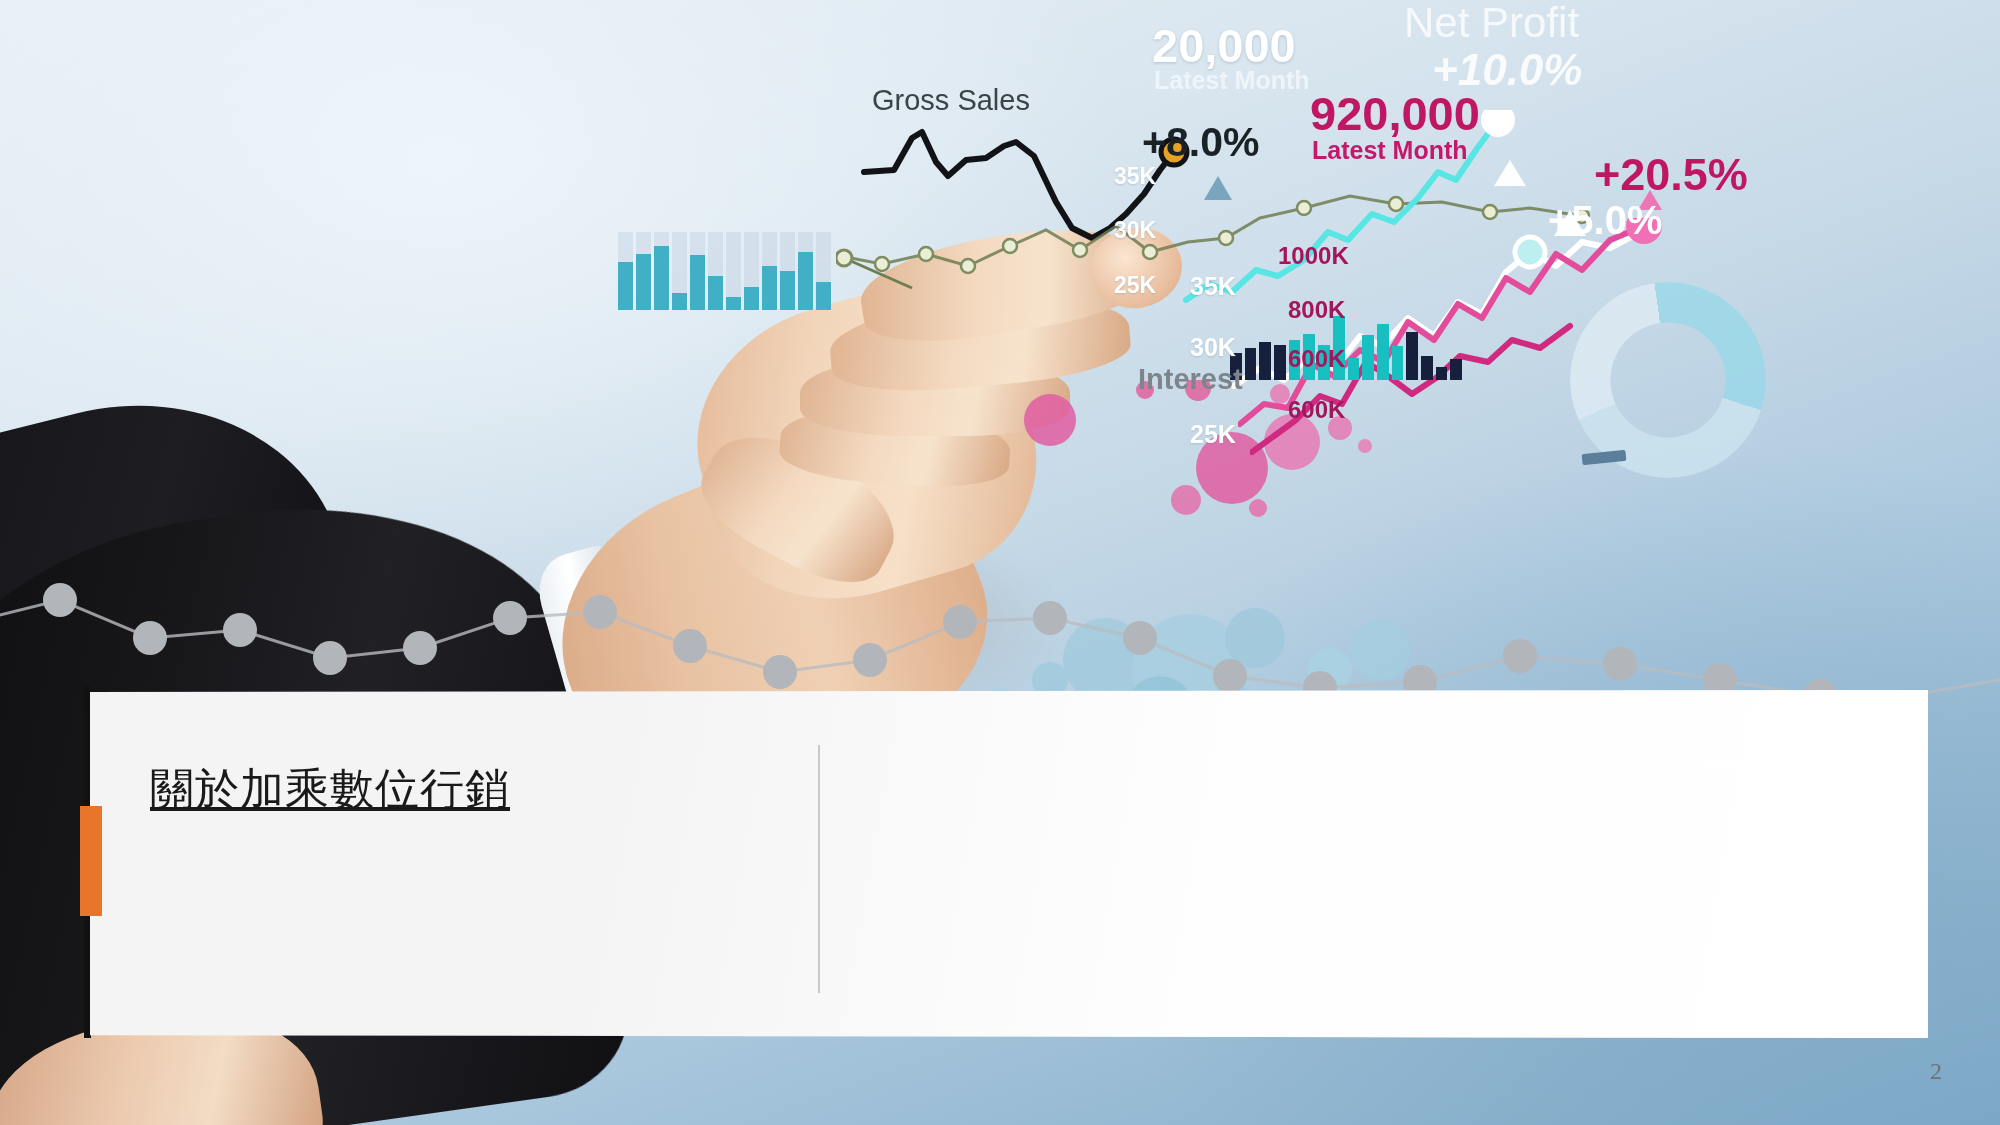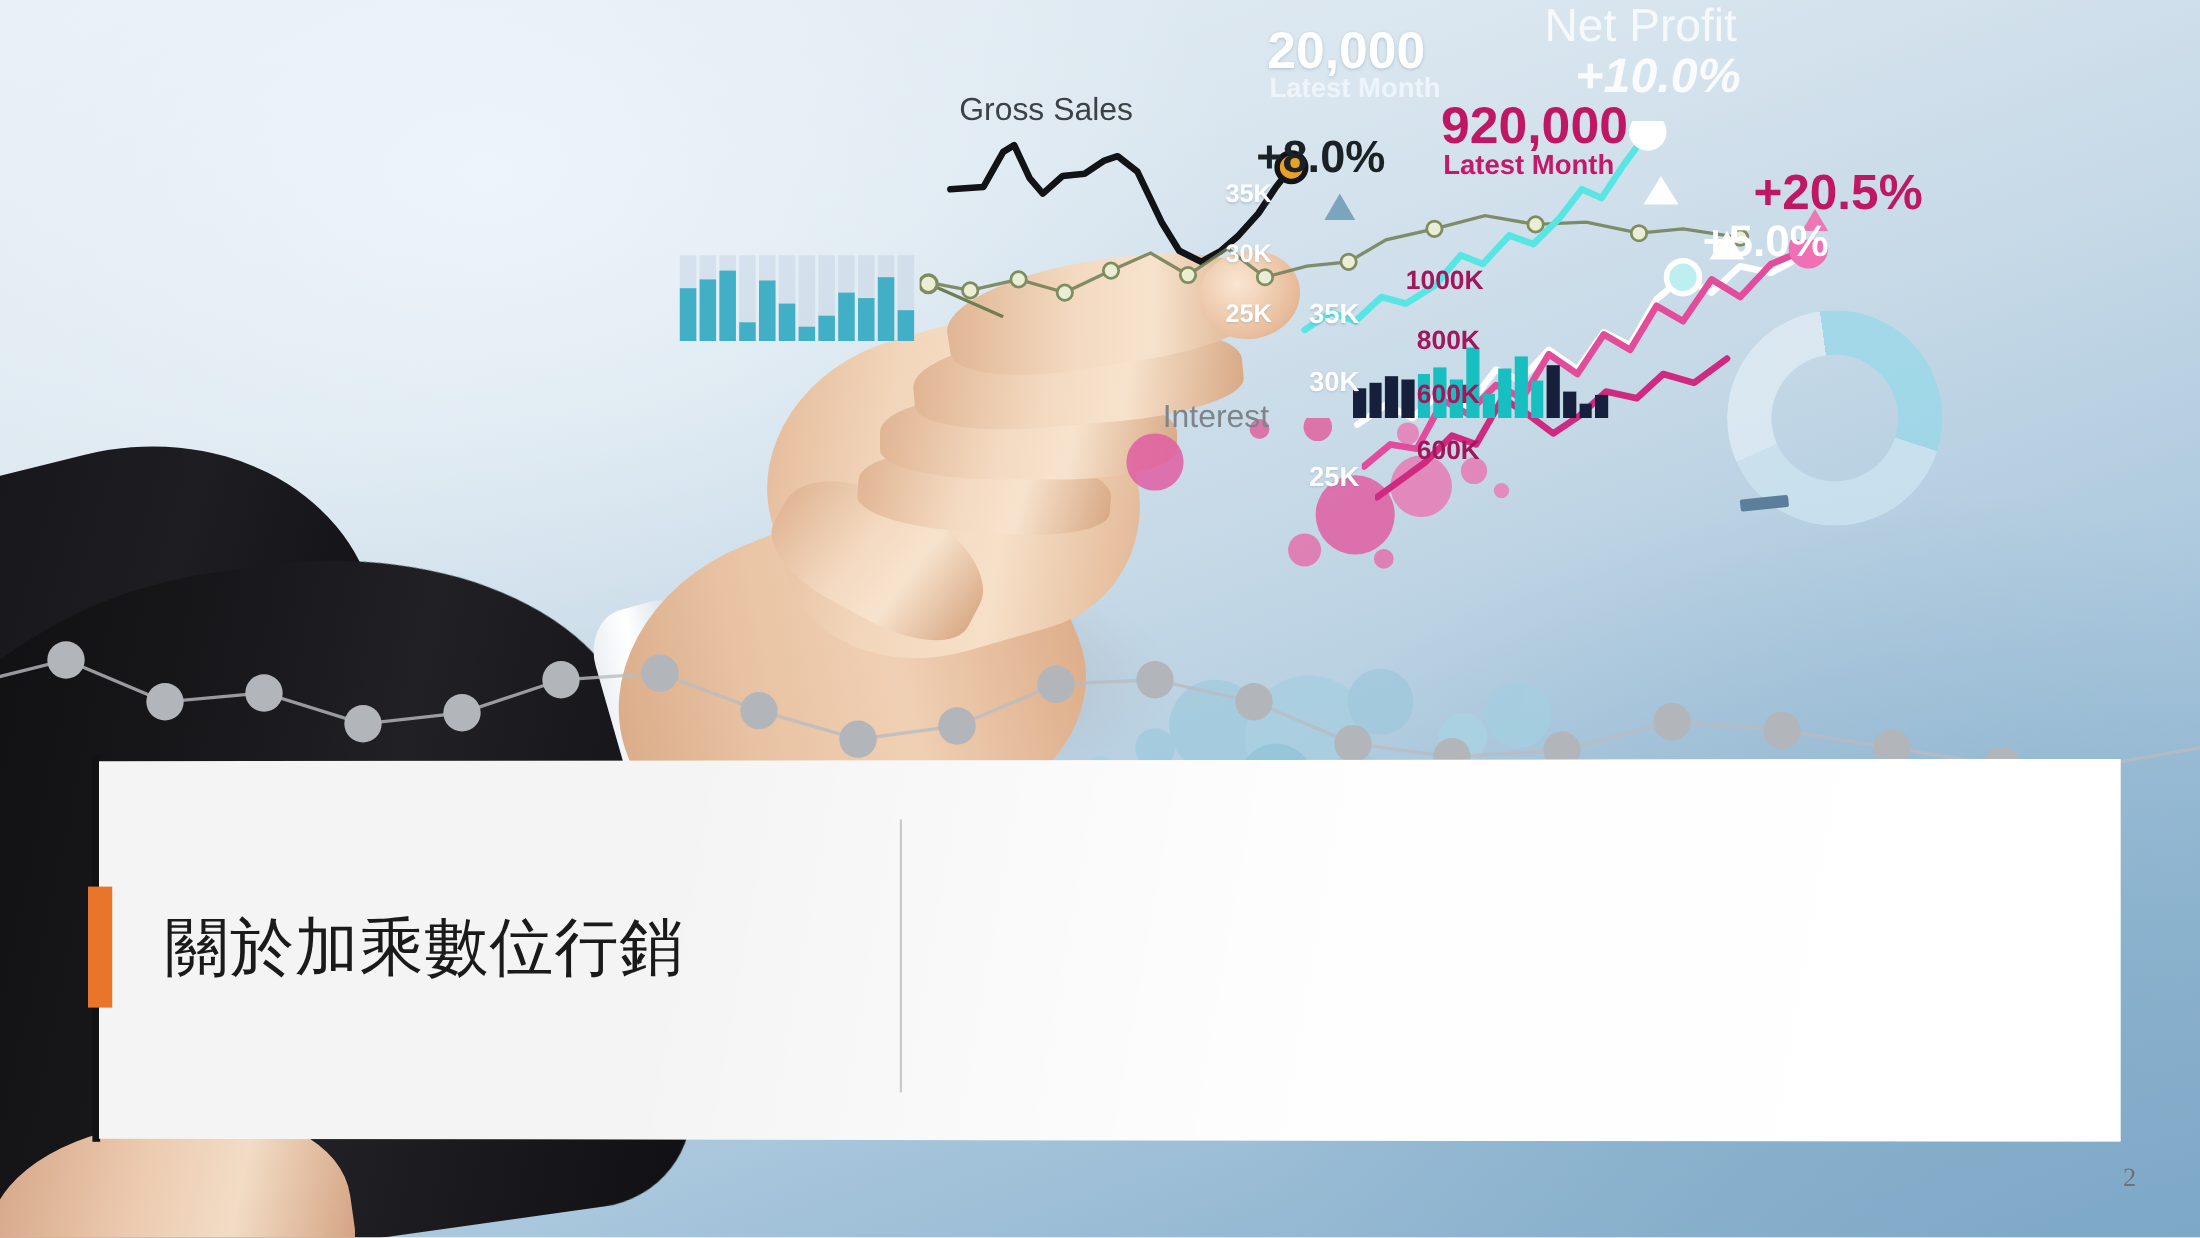--- a/index.html
+++ b/index.html
@@ -122,21 +122,21 @@
 
   
   .charts { position: absolute; inset: 0; }
   .chart-label {
     position: absolute;
     font-family: "Liberation Sans", "DejaVu Sans", sans-serif;
     white-space: nowrap;
     line-height: 1;
   }
   .lbl-gross     { left: 872px;  top: 86px;  font-size: 29px; color: #3c4347; font-weight: 400; }
-  .lbl-interest  { left: 1057px; top: 365px; font-size: 29px; color: #7d858b; font-weight: 400; }
+  .lbl-interest  { left: 1138px; top: 365px; font-size: 29px; color: #7d858b; font-weight: 700; }
 
   .big-white  { font-weight: 700; color: #ffffff; text-shadow: 0 1px 3px rgba(90,120,145,0.35); }
   .sub-white  { font-weight: 600; color: #eef5fa; }
   .big-pink   { font-weight: 700; color: #bf1763; }
   .sub-pink   { font-weight: 600; color: #c4186a; }
 
   .v-20000    { left: 1152px; top: 22px;  font-size: 47px; }
   .v-20000sub { left: 1154px; top: 68px;  font-size: 25px; }
   .v-8pct     { left: 1142px; top: 122px; font-size: 41px; font-weight: 700; color: #1b2226; }
   .v-netprofit{ left: 1404px; top: 2px;   font-size: 42px; font-weight: 400; color: rgba(255,255,255,0.78); }
@@ -220,27 +220,28 @@
     position: absolute; left: 84px; top: 686px;
     width: 7px; height: 352px;
     background: #121212;
   }
   .accent-bar {
     position: absolute; left: 80px; top: 806px;
     width: 22px; height: 110px;
     background: #e8752a;
   }
   .slide-title {
-    position: absolute; left: 150px; top: 830px;
+    position: absolute; left: 150px; top: 765px;
     width: 600px;
-    font-size: 58px; line-height: 1.12;
+    font-size: 44px; line-height: 1.12;
     color: #1a1a1a;
     font-weight: 400;
     letter-spacing: 1px;
     font-family: "Liberation Serif","DejaVu Serif",serif;
+    text-decoration: underline;
   }
   .divider {
     position: absolute; left: 818px; top: 745px;
     width: 2px; height: 248px;
     background: #c9c9c9;
   }
   .body-copy {
     position: absolute; left: 866px; top: 728px;
     width: 1050px;
     color: #1b1b1b;

